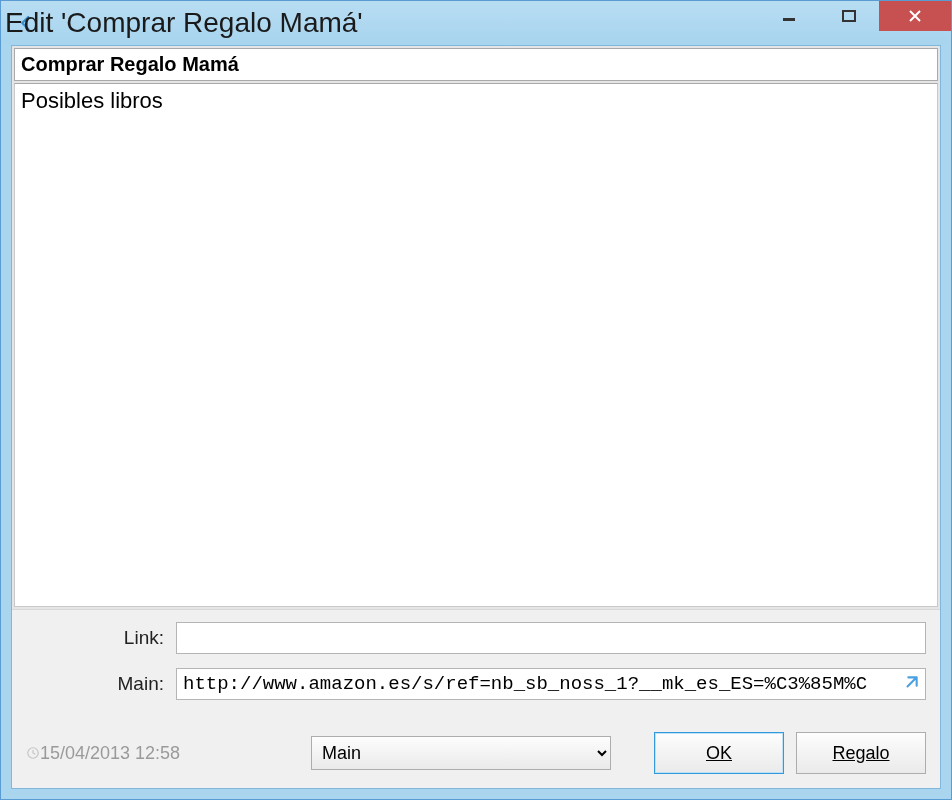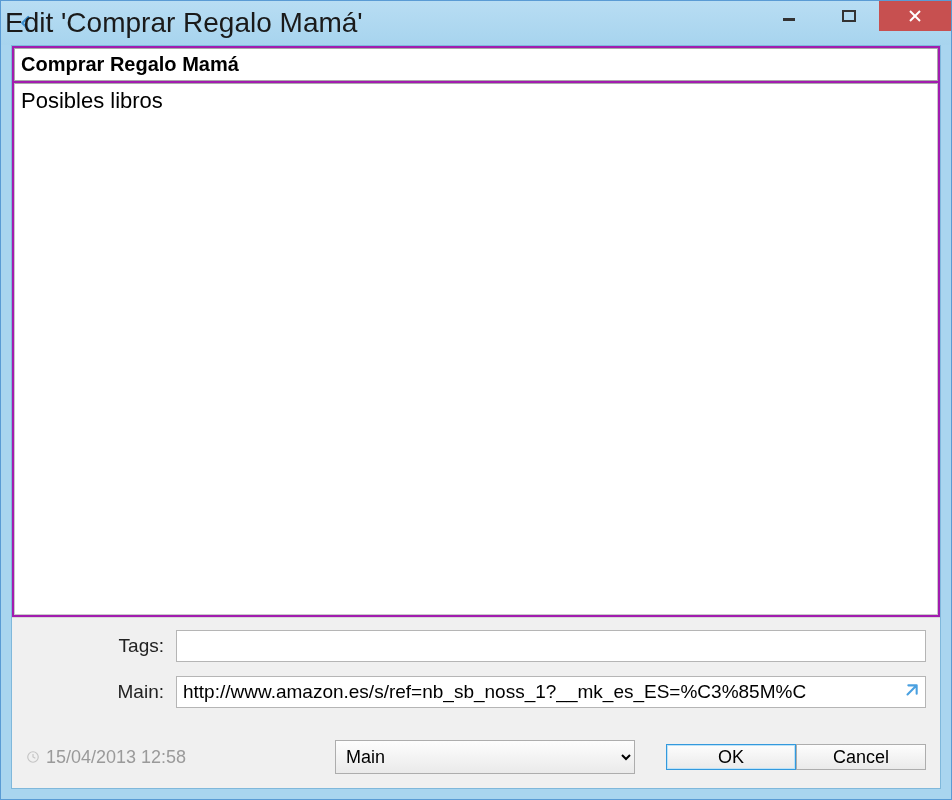--- a/index.html
+++ b/index.html
@@ -54,21 +54,21 @@
   .win-btn.close {
     background: #c75050;
     color: #fff;
     width: 72px;
   }
   .win-btn svg { display:block; }
 
   .client {
     flex: 1;
     margin: 0 10px 10px 10px;
-    background: #a21caf;
+    background: #e5e5e5;
     border: 1px solid #7fb8db;
     display: flex; flex-direction: column;
   }
   .title-input-wrap {
     padding: 2px;
   }
   .title-input {
     width: 100%;
     font-size: 20px;
     font-weight: bold;
@@ -103,21 +103,21 @@
   }
   .field-label {
     width: 150px;
     text-align: right;
     padding-right: 12px;
     color: #222;
     font-size: 19px;
   }
   .field-input-wrap {
     flex: 1; position: relative;
-    display: flex; align-items: center;
+    display: flex; align-items: center; font-family: Liberation Mono, monospace;
   }
   .field-input {
     flex: 1;
     font-size: 19px;
     padding: 4px 6px;
     border: 1px solid #b5b5b5;
     background: #fff;
     outline: none;
     font-family: inherit;
   }
@@ -130,41 +130,41 @@
   }
   .bottom-bar {
     display: flex; align-items: center;
     padding: 10px 14px 14px 14px;
     background: #f0f0f0;
   }
   .timestamp {
     color: #9a9a9a;
     font-size: 18px;
     display: flex; align-items: center;
-    gap: 6px;
     flex: 1;
   }
   .timestamp svg { width: 14px; height: 14px; opacity: .5; }
   .list-select {
     width: 300px; height: 34px;
     font-size: 18px;
     font-family: inherit;
     padding: 2px 6px;
     border: 1px solid #adadad;
     background: linear-gradient(#fdfdfd,#eaeaea);
     margin-right: 31px;
   }
   .btn {
-    width: 130px; height: 26px;
+    width: 130px; height: 42px;
     font-size: 18px;
     font-family: inherit;
     border: 1px solid #adadad;
     background: linear-gradient(#fdfdfd,#eaeaea);
     cursor: pointer;
-    margin-left: 0;
+    margin-left: 12px;
+    text-decoration: underline;
   }
   .btn.primary {
     border: 1px solid #3399dd;
     box-shadow: inset 0 0 0 1px #bde2f7;
   }
 </style>
 </head>
 <body>
 
 <div class="window">
@@ -197,21 +197,21 @@
   </div>
 
   <div class="client">
     <div class="title-input-wrap">
       <input class="title-input" type="text" value="Comprar Regalo Mamá" style="">
     </div>
     <textarea class="notes-area" style="">Posibles libros</textarea>
 
     <div class="fields">
       <div class="field-row">
-        <div class="field-label">Tags:</div>
+        <div class="field-label">Link:</div>
         <div class="field-input-wrap">
           <input class="field-input" type="text" value="" style="">
         </div>
       </div>
       <div class="field-row">
         <div class="field-label">Main:</div>
         <div class="field-input-wrap">
           <input class="field-input link-input" type="text" value="http://www.amazon.es/s/ref=nb_sb_noss_1?__mk_es_ES=%C3%85M%C" style="">
           <span class="link-open-icon">
             <svg viewBox="0 0 24 24">
@@ -227,17 +227,17 @@
         <svg viewBox="0 0 24 24">
           <circle cx="12" cy="12" r="9" fill="none" stroke="#999" stroke-width="2"></circle>
           <polyline points="12,7 12,12 16,14" fill="none" stroke="#999" stroke-width="2"></polyline>
         </svg>
         <span>15/04/2013 12:58</span>
       </div>
       <select class="list-select">
         <option>Main</option>
       </select>
       <button class="btn primary">OK</button>
-      <button class="btn">Cancel</button>
+      <button class="btn">Regalo</button>
     </div>
   </div>
 
 </div>
 
 </body></html>

